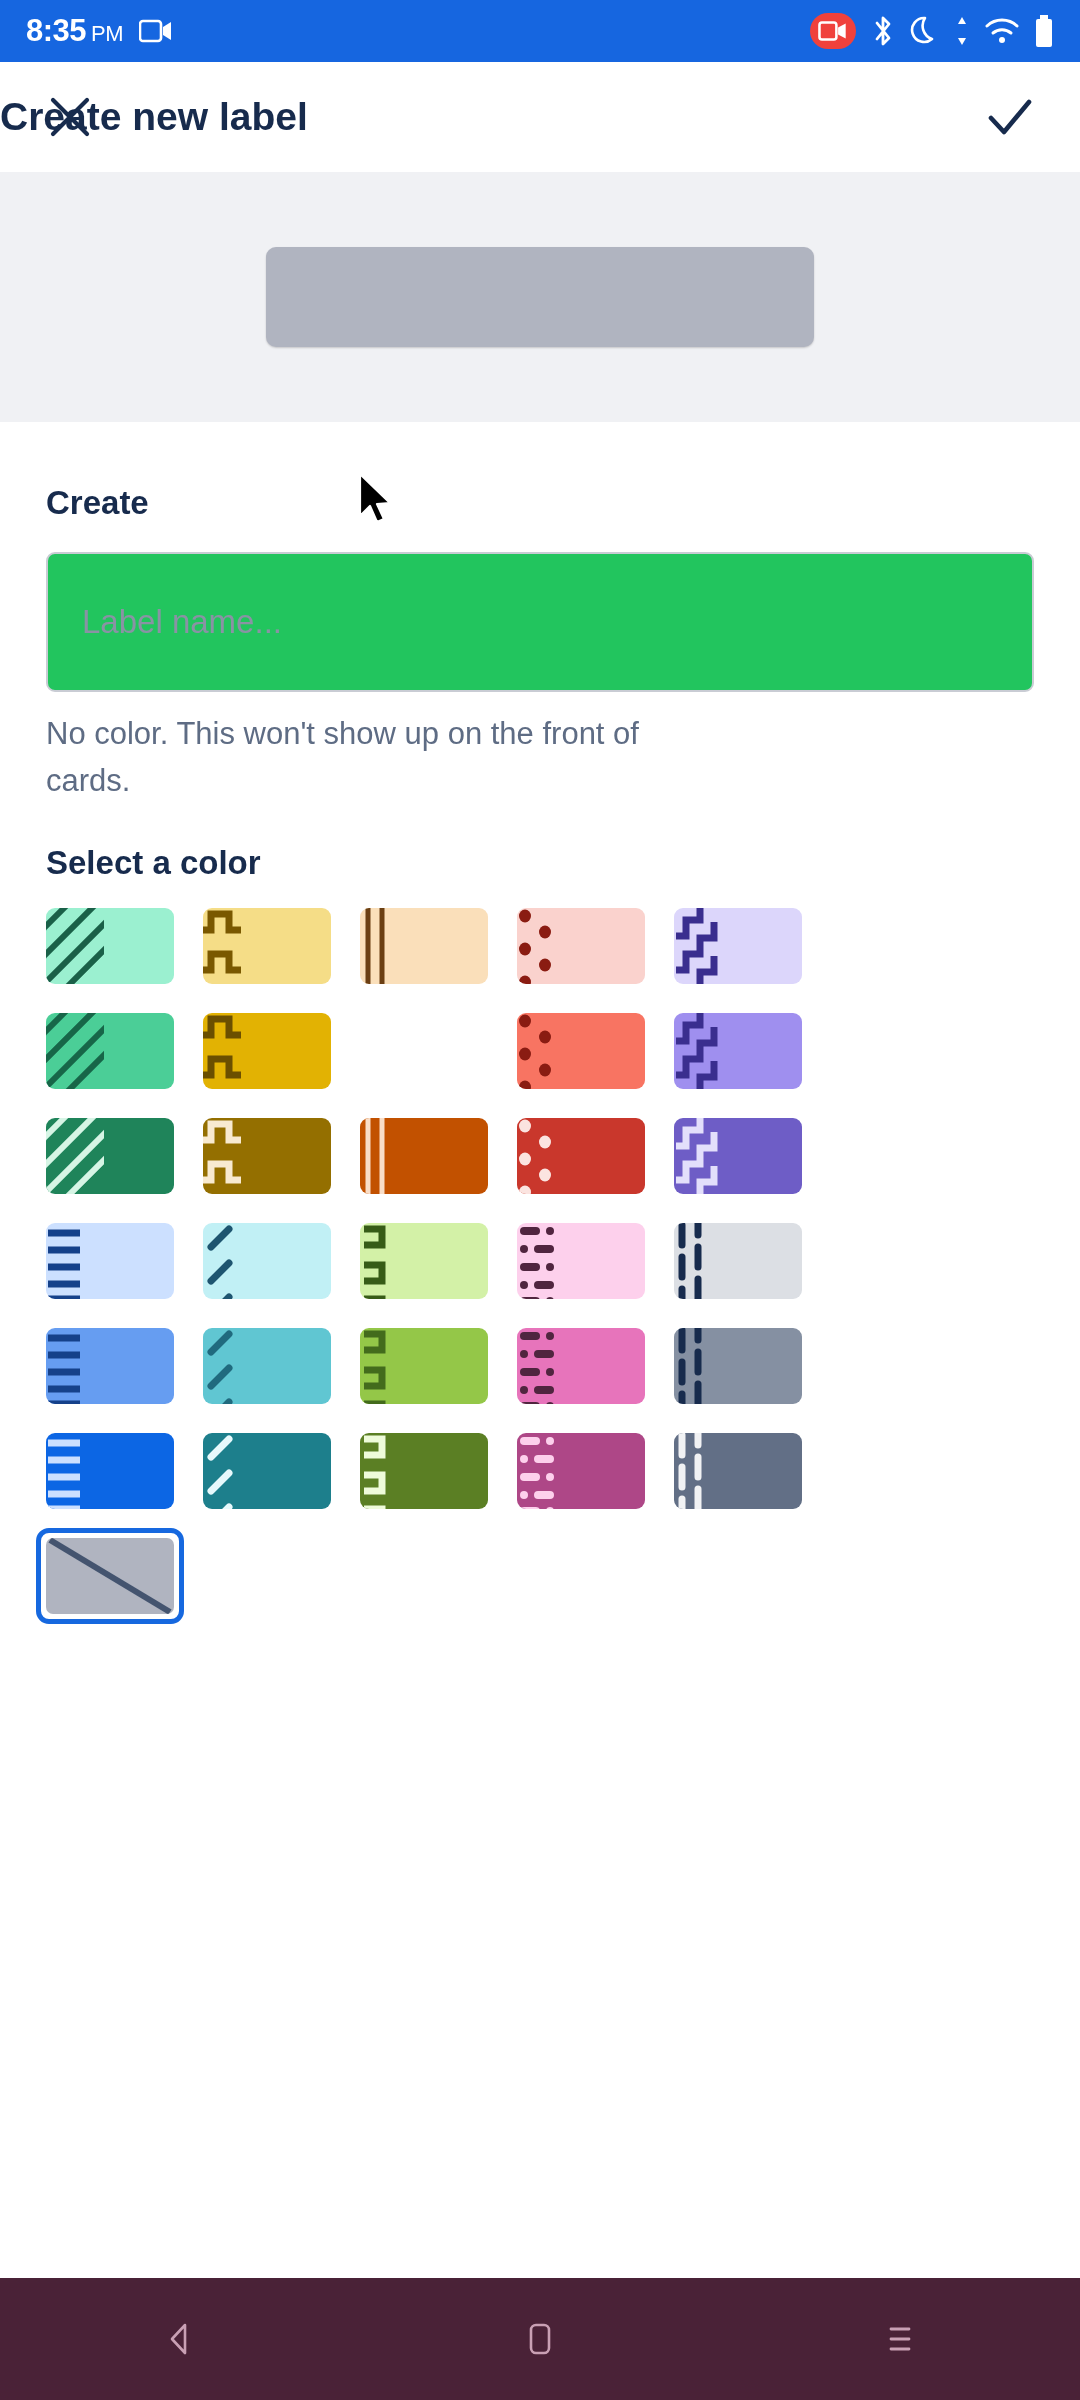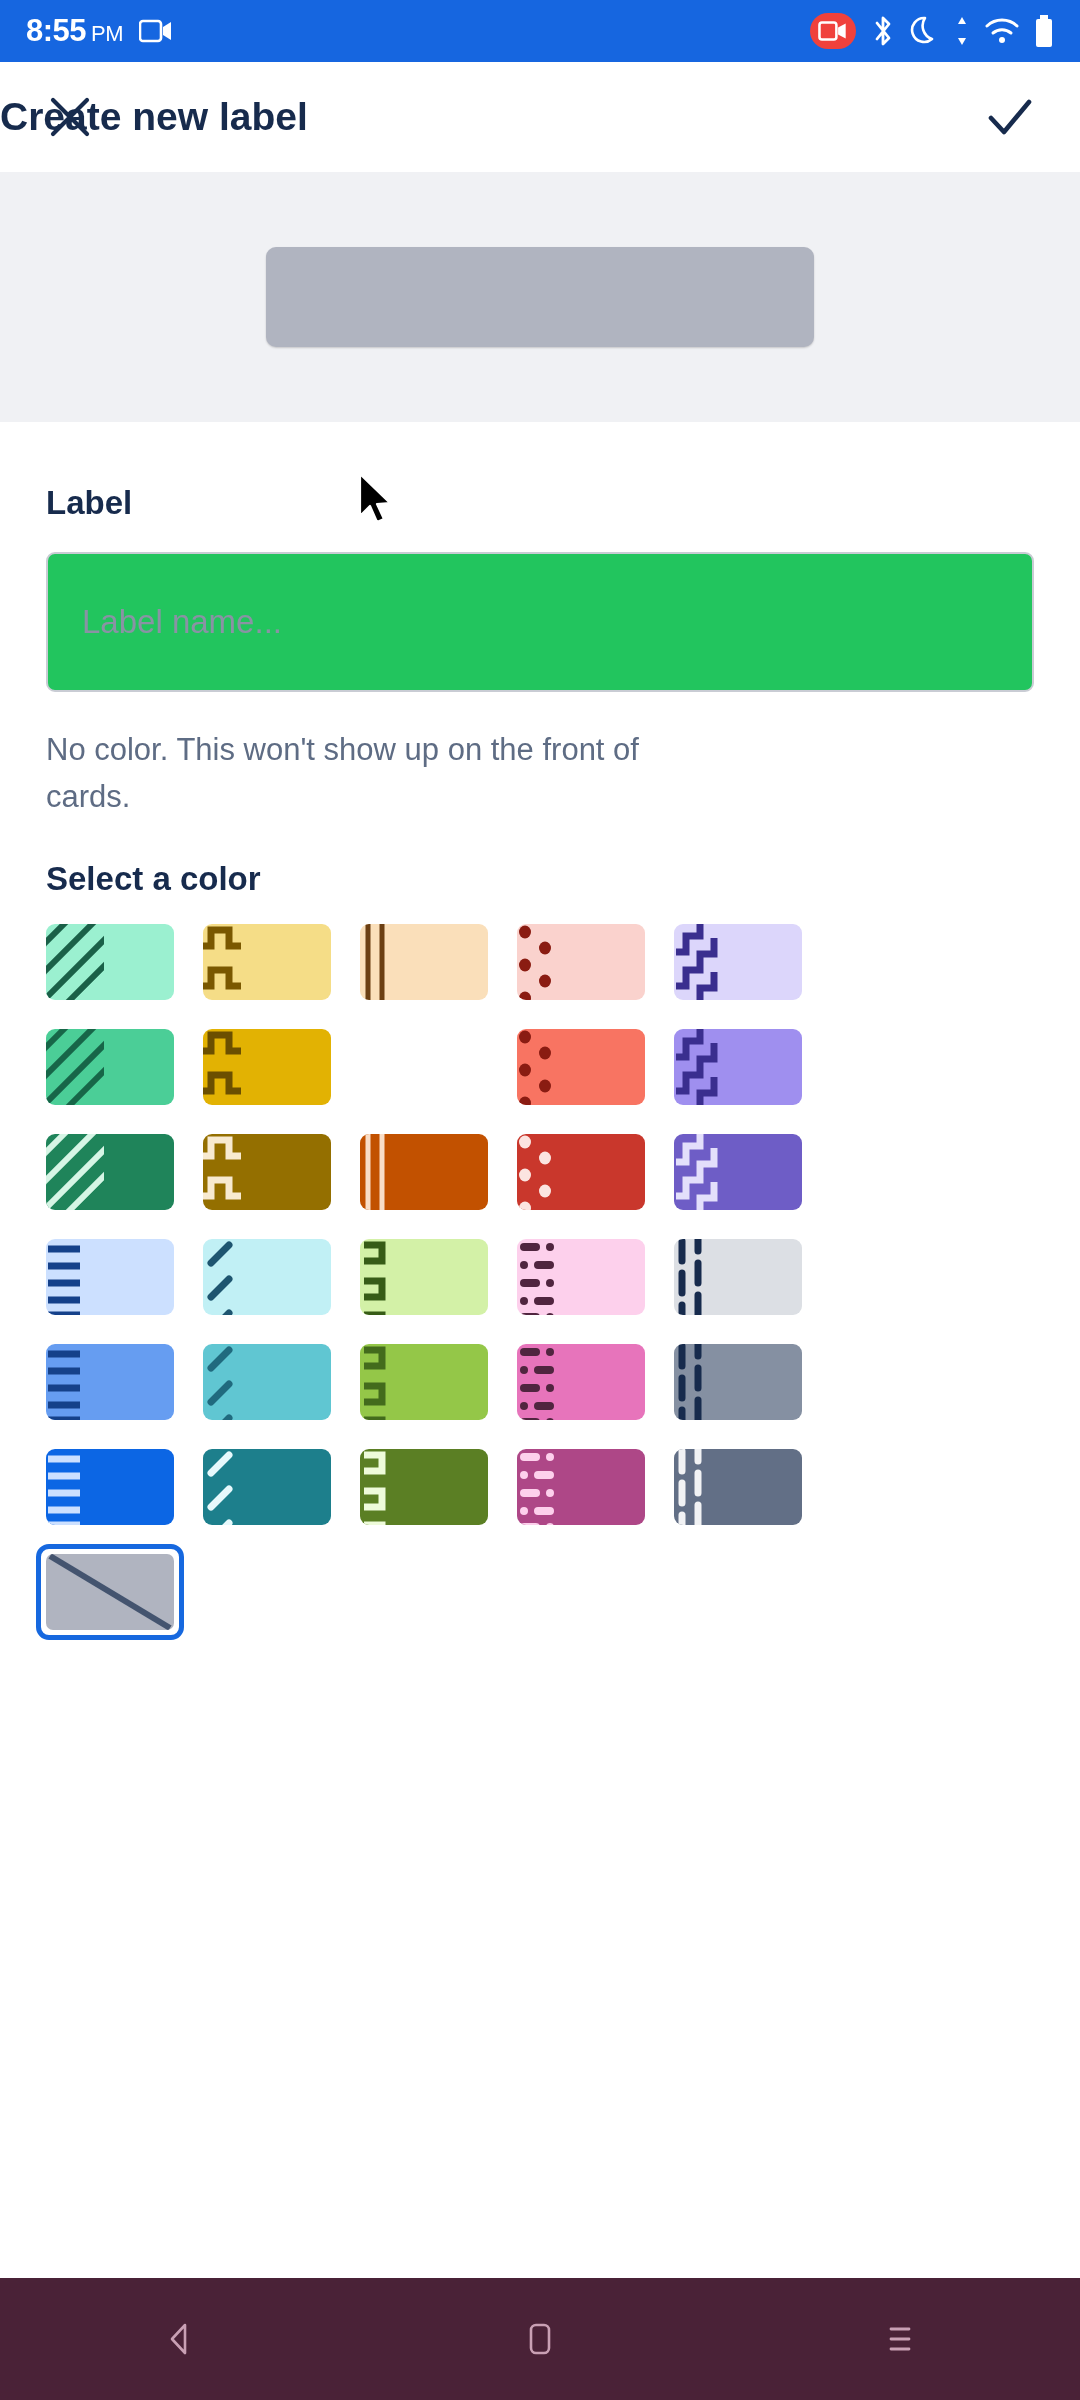--- a/index.html
+++ b/index.html
@@ -59,21 +59,21 @@
     margin-top:62px; margin-bottom:30px;
   }
   #title-input{
     width:100%; height:140px; border:2px solid #c9ccd4; border-radius:9px;
     background:#22c55e; font-size:33px; color:#172b4d; padding:0 34px;
     font-family:"Liberation Sans", sans-serif;
   }
   #title-input::placeholder{ color:#8993a4; }
   #helper-text{
     font-size:31px; color:#5e6c84; line-height:1.52;
-    margin-top:34px; max-width:620px;
+    margin-top:18px; max-width:620px;
   }
   #color-heading{
     font-size:33px; font-weight:700; color:#172b4d; margin-top:40px;
   }
 
   
   #swatch-grid{
     margin-top:26px;
     display:grid;
     grid-template-columns:repeat(5,128px);
@@ -109,21 +109,21 @@
 
   
   #cursor{ position:absolute; left:357px; top:472px; width:40px;height:58px; pointer-events:none; z-index:50; }
 </style>
 </head>
 <body>
 
 <div id="status-bar" style="background: rgb(22, 102, 224);">
   <div id="status-left">
     <div id="clock">
-      <span>8:55</span><span class="ampm">PM</span>
+      <span>8:35</span><span class="ampm">PM</span>
     </div>
     <span class="sb-ico">
       <svg width="34" height="26" viewBox="0 0 34 26">
           <rect x="1" y="3" width="21" height="20" rx="3" fill="none" stroke="#fff" stroke-width="2.6"></rect>
           <path d="M24 9 L32 4 V22 L24 17 Z" fill="#fff"></path>
         </svg>
     </span>
   </div>
   <div id="status-right">
     <span id="rec-badge">
@@ -176,21 +176,21 @@
         <path d="M6 24 L19 38 L44 8" fill="none" stroke="#172b4d" stroke-width="4.6" stroke-linecap="round" stroke-linejoin="round"></path>
       </svg>
   </div>
 </div>
 
 <div id="preview-area" style="background: rgb(240, 241, 244);">
   <div id="preview-swatch" style="background: rgb(176, 180, 192);"></div>
 </div>
 
 <div id="form-area">
-  <div id="title-label">Label</div>
+  <div id="title-label">Create</div>
   <input id="title-input" type="text" placeholder="Label name..." style="">
   <div id="helper-text">No color. This won't show up on the front of cards.</div>
   <div id="color-heading">Select a color</div>
 
   <div id="swatch-grid">
       <div class="swatch-cell">
         <div class="swatch" style="background: rgb(155, 240, 208);">
           <div class="pat"><svg width="58" height="76" viewBox="0 0 58 76" preserveAspectRatio="none">
               <g stroke="#1a6048" stroke-width="6" stroke-linecap="square">
         <line x1="-12" y1="30" x2="30" y2="-12"></line>

